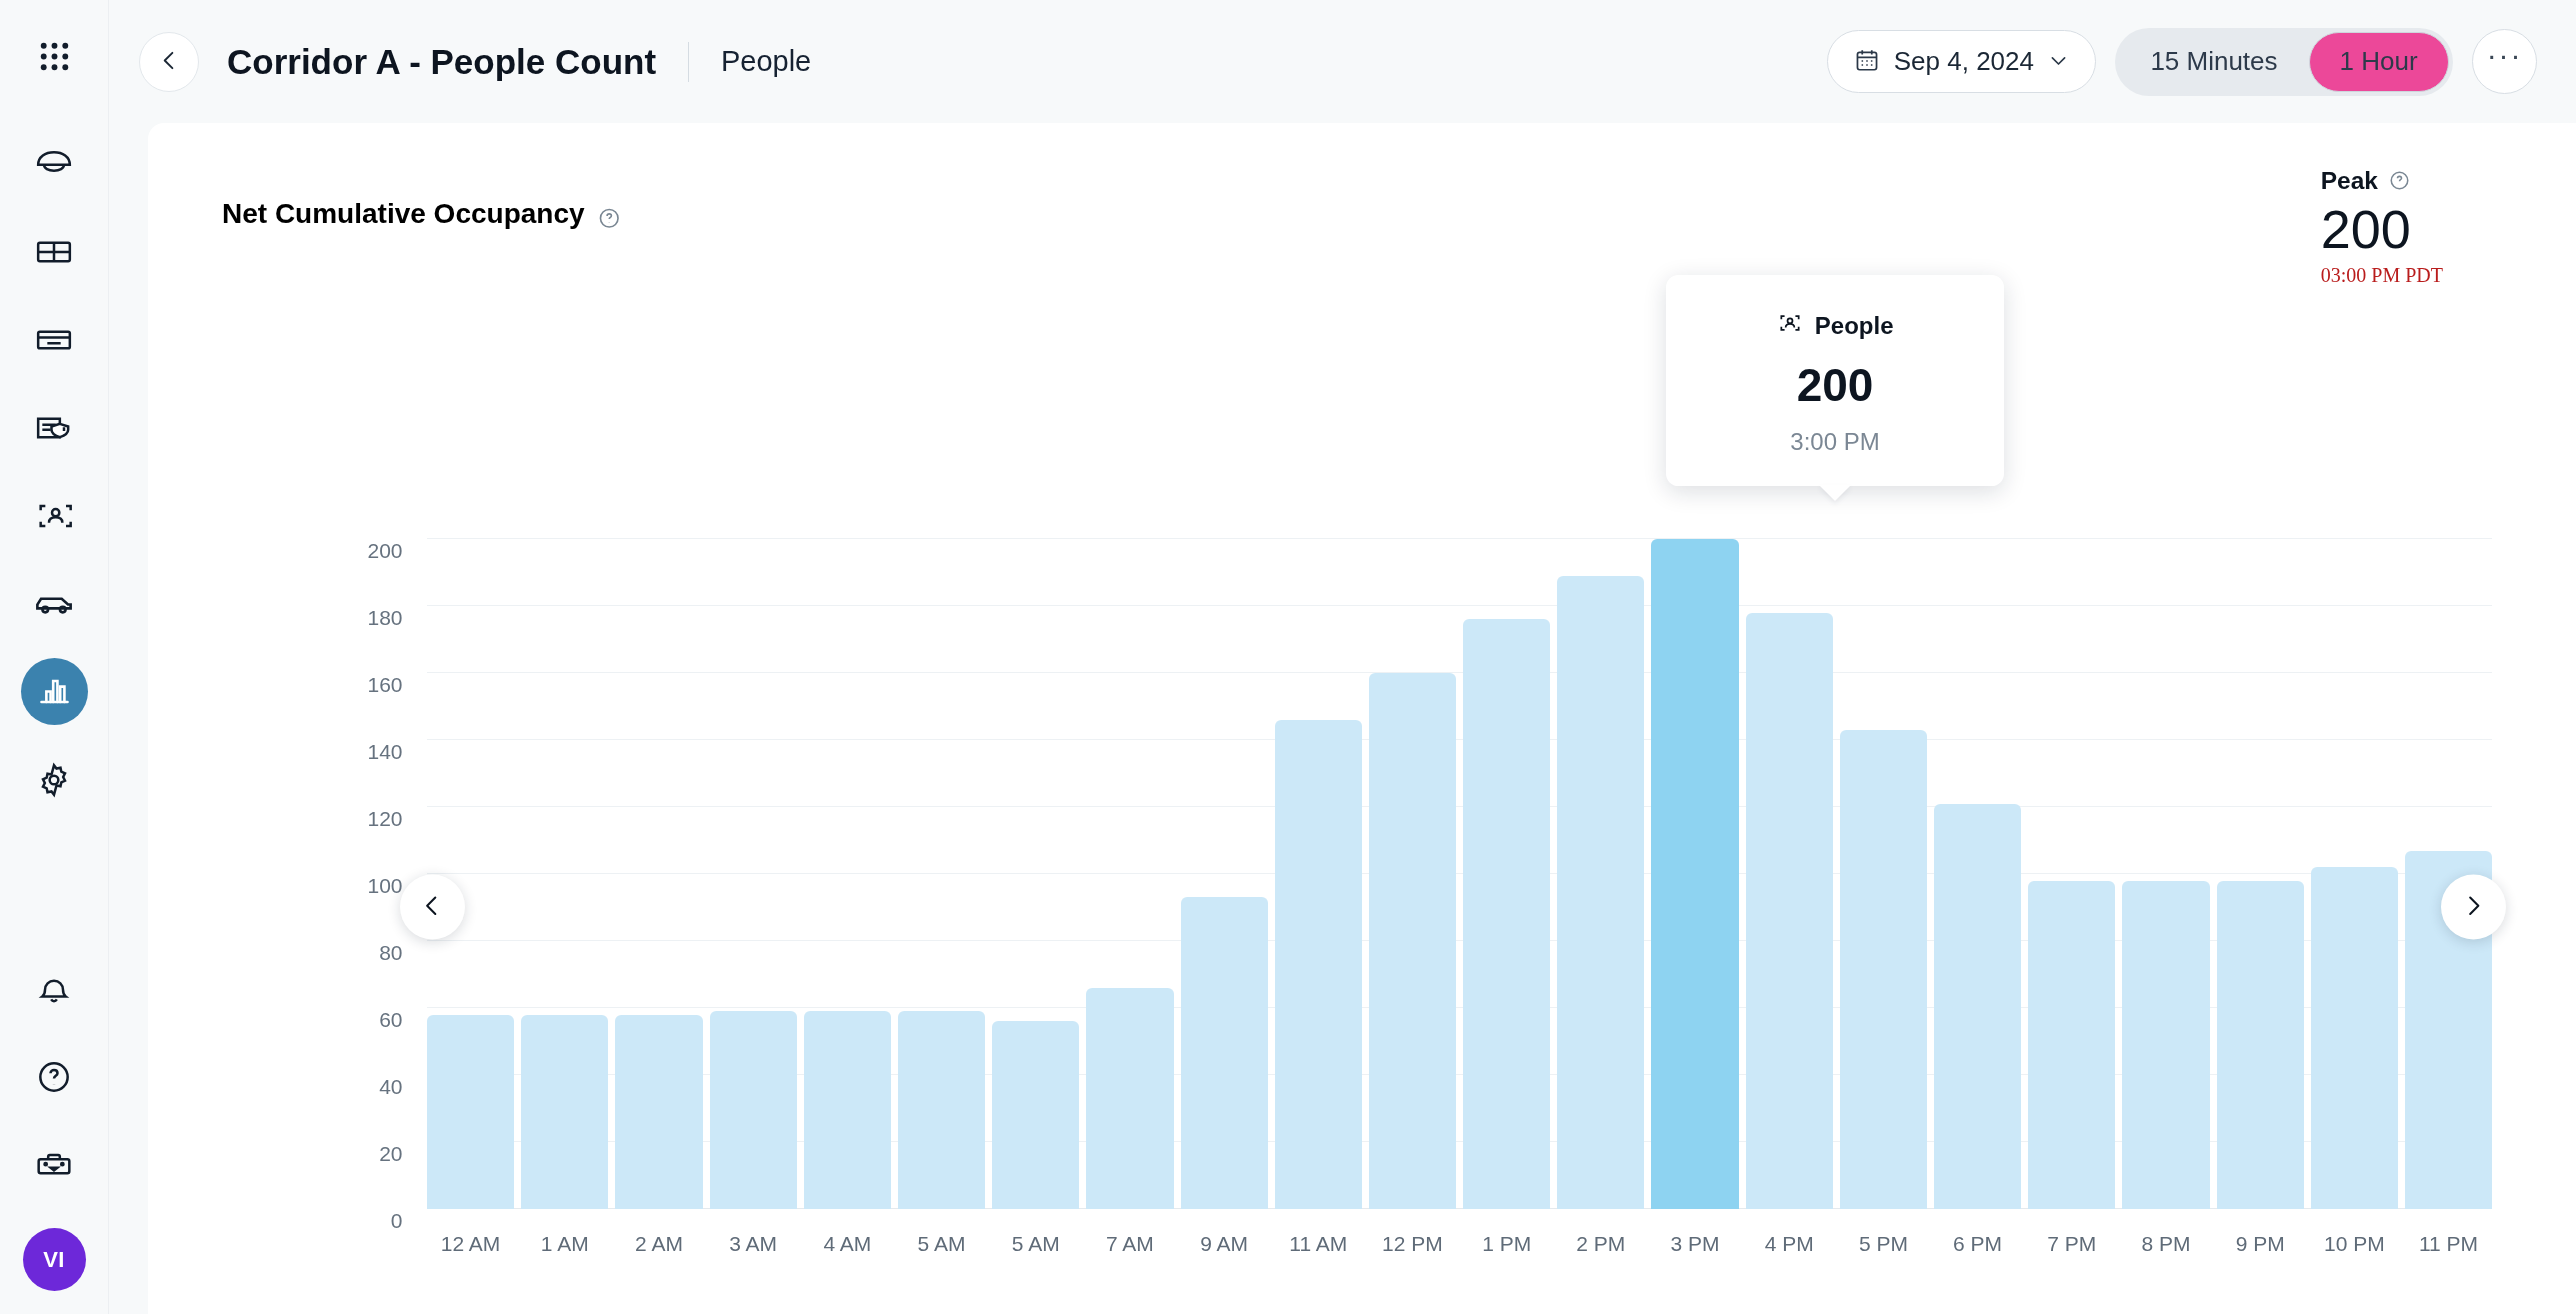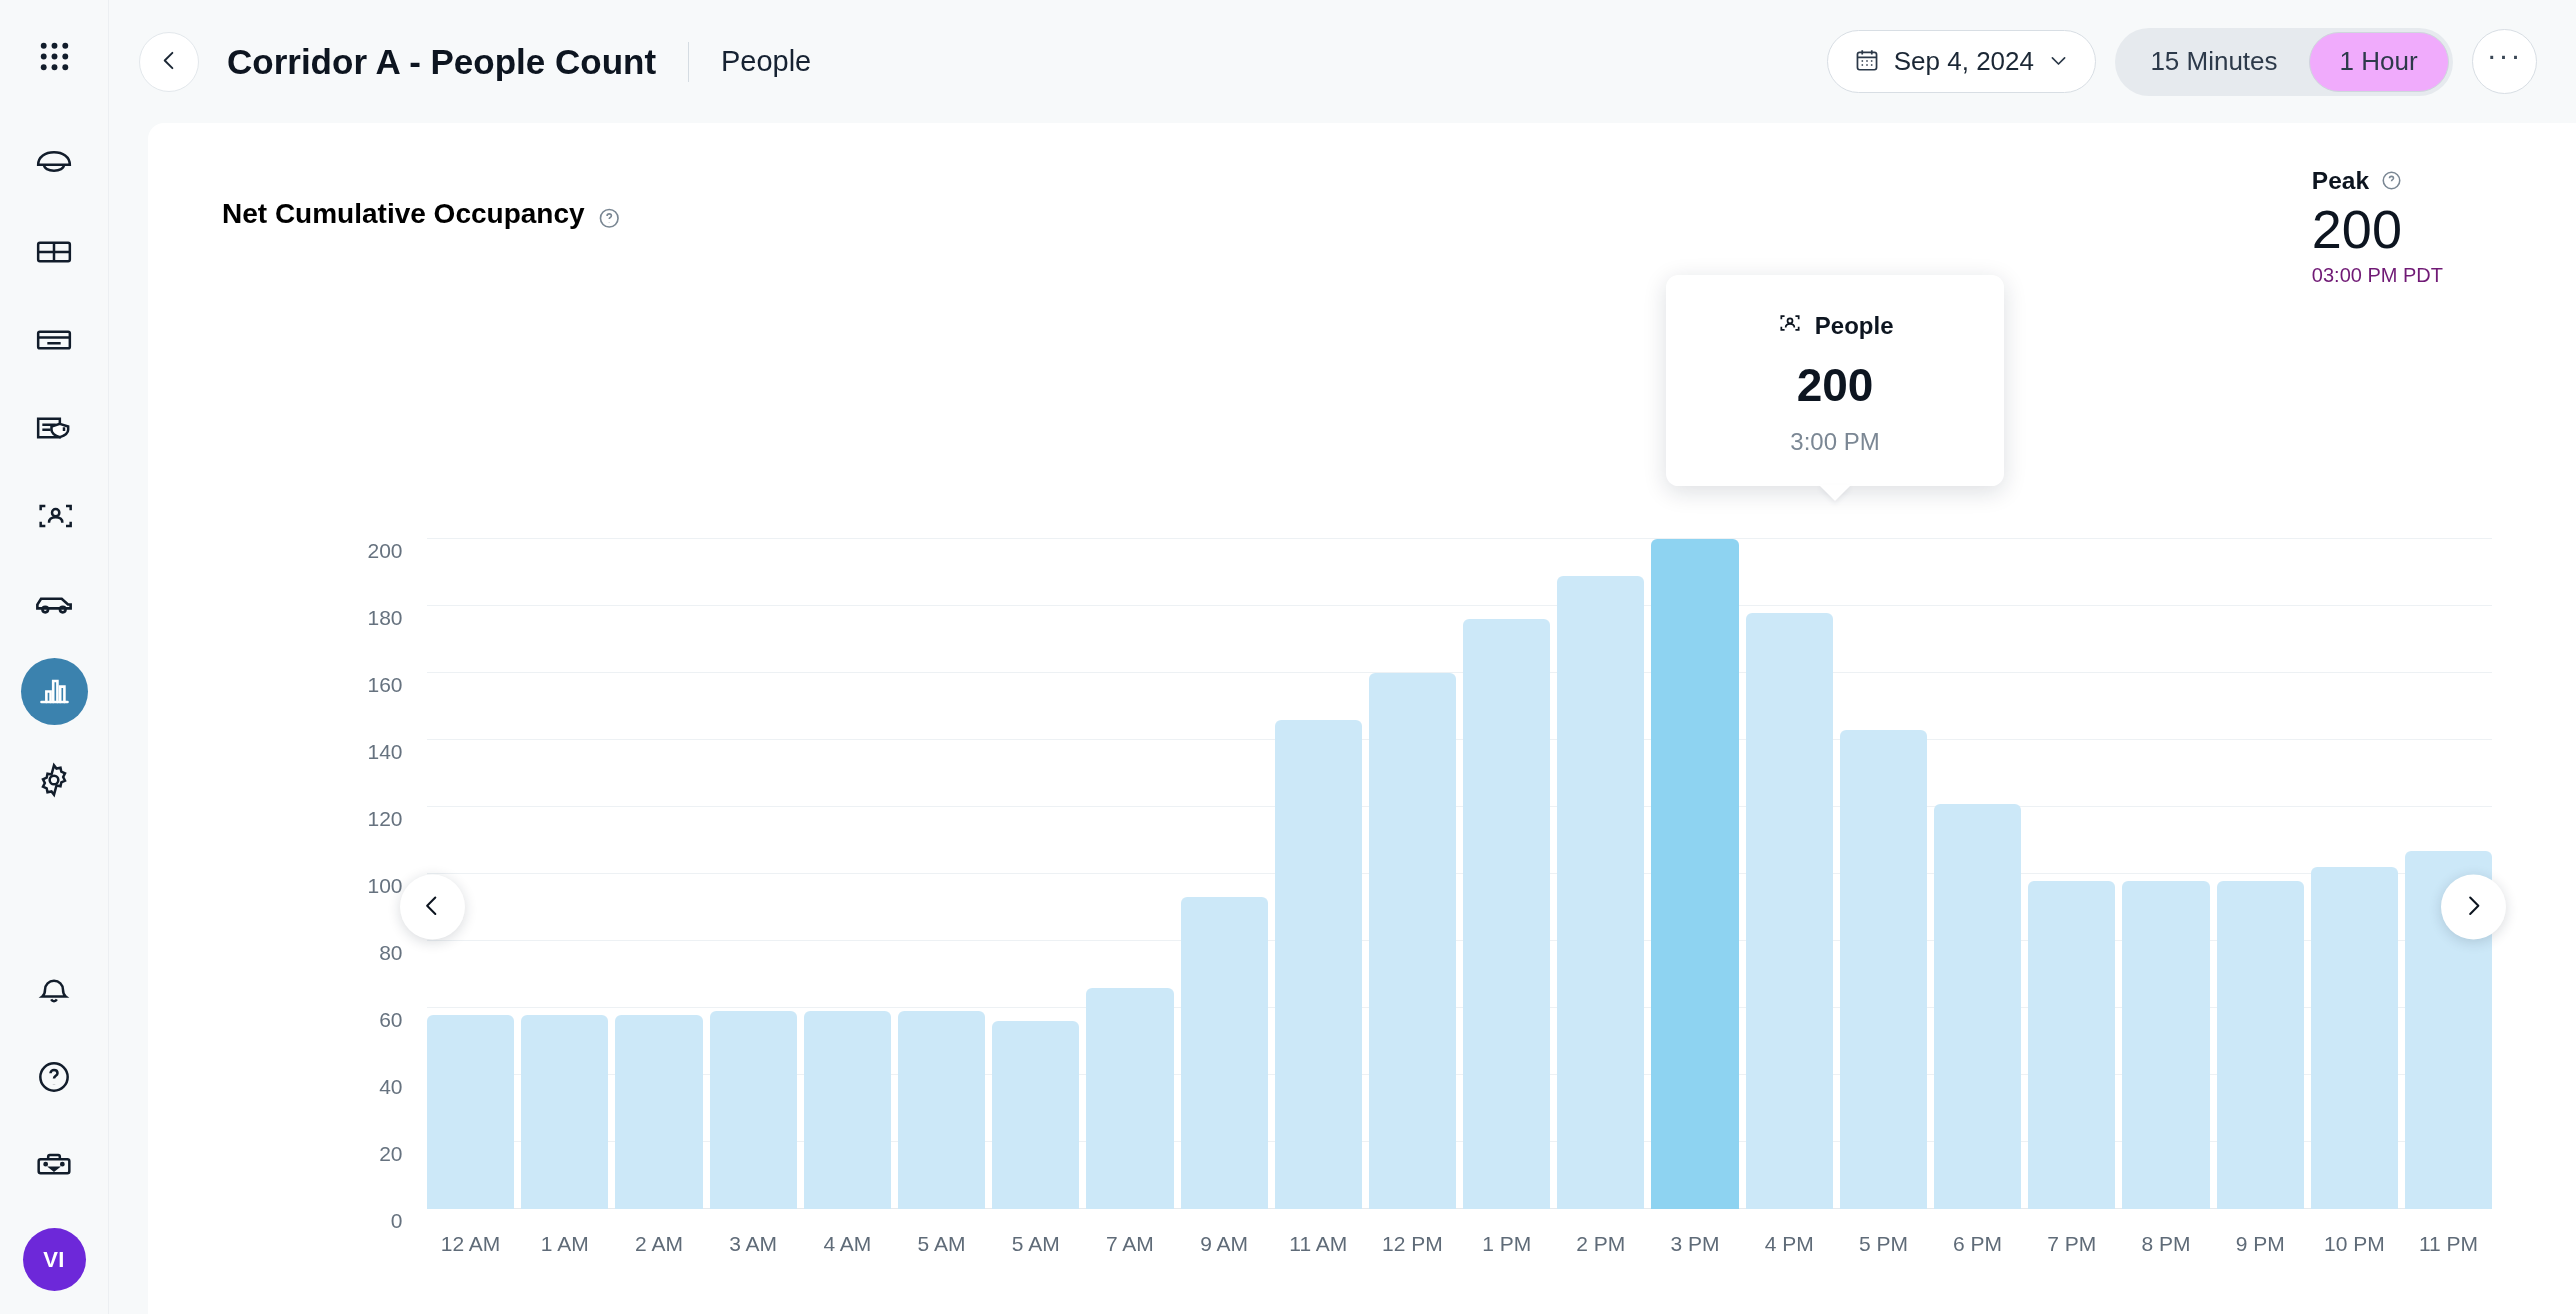--- a/index.html
+++ b/index.html
@@ -72,21 +72,21 @@
   .seg-group {
     height: 68px; border-radius: 34px; background: #e6eaee;
     display: flex; align-items: center; padding: 4.4px; gap: 0;
   }
   .seg {
     height: 60px; border-radius: 30px; padding: 0 30px;
     display: flex; align-items: center; justify-content: center;
     font-size: 26px; color: #2d3a4a; cursor: pointer; white-space: nowrap;
     border: 0.9px solid transparent;
   }
-  .seg.active { background: #f0abfc; border-color: #cfd6dd; }
+  .seg.active { background: #ec4899; border-color: #cfd6dd; }
   .more-btn {
     width: 65px; height: 65px; border-radius: 50%;
     background: #ffffff; border: 0.9px solid #d8dee4;
     display: flex; align-items: center; justify-content: center;
     cursor: pointer; font-size: 30px; color: #3a4755; letter-spacing: 1.8px;
     padding-bottom: 12.3px;
   }
 
   
   .content {
@@ -101,21 +101,21 @@
     display: flex; align-items: flex-end; gap: 12.3px; margin-top: 40px;
   }
   .help-icon { color: #7a8793; display: inline-flex; }
 
   .peak-box { margin-left: auto; text-align: left; padding-right: 84px; padding-top: 8.8px; }
   .peak-label {
     font-size: 24.5px; font-weight: 700; color: #0d1520;
     display: flex; align-items: center; gap: 10.5px;
   }
   .peak-value { font-size: 54px; color: #0d1520; line-height: 1.08; margin-top: 5.3px; font-weight: 400; }
-  .peak-time { font-size: 20px; color: #701a75; margin-top: 5.3px; }
+  .peak-time { font-size: 20px; color: #b91c1c; margin-top: 5.3px; font-family: Liberation Serif, serif; }
 
   
   .chart-wrap {
     position: absolute; left: 0; right: 0; top: 377px; bottom: 0;
   }
   .plot {
     position: absolute;
     left: 279px; right: 84px; top: 39px; bottom: 105px;
   }
   .gridline {

